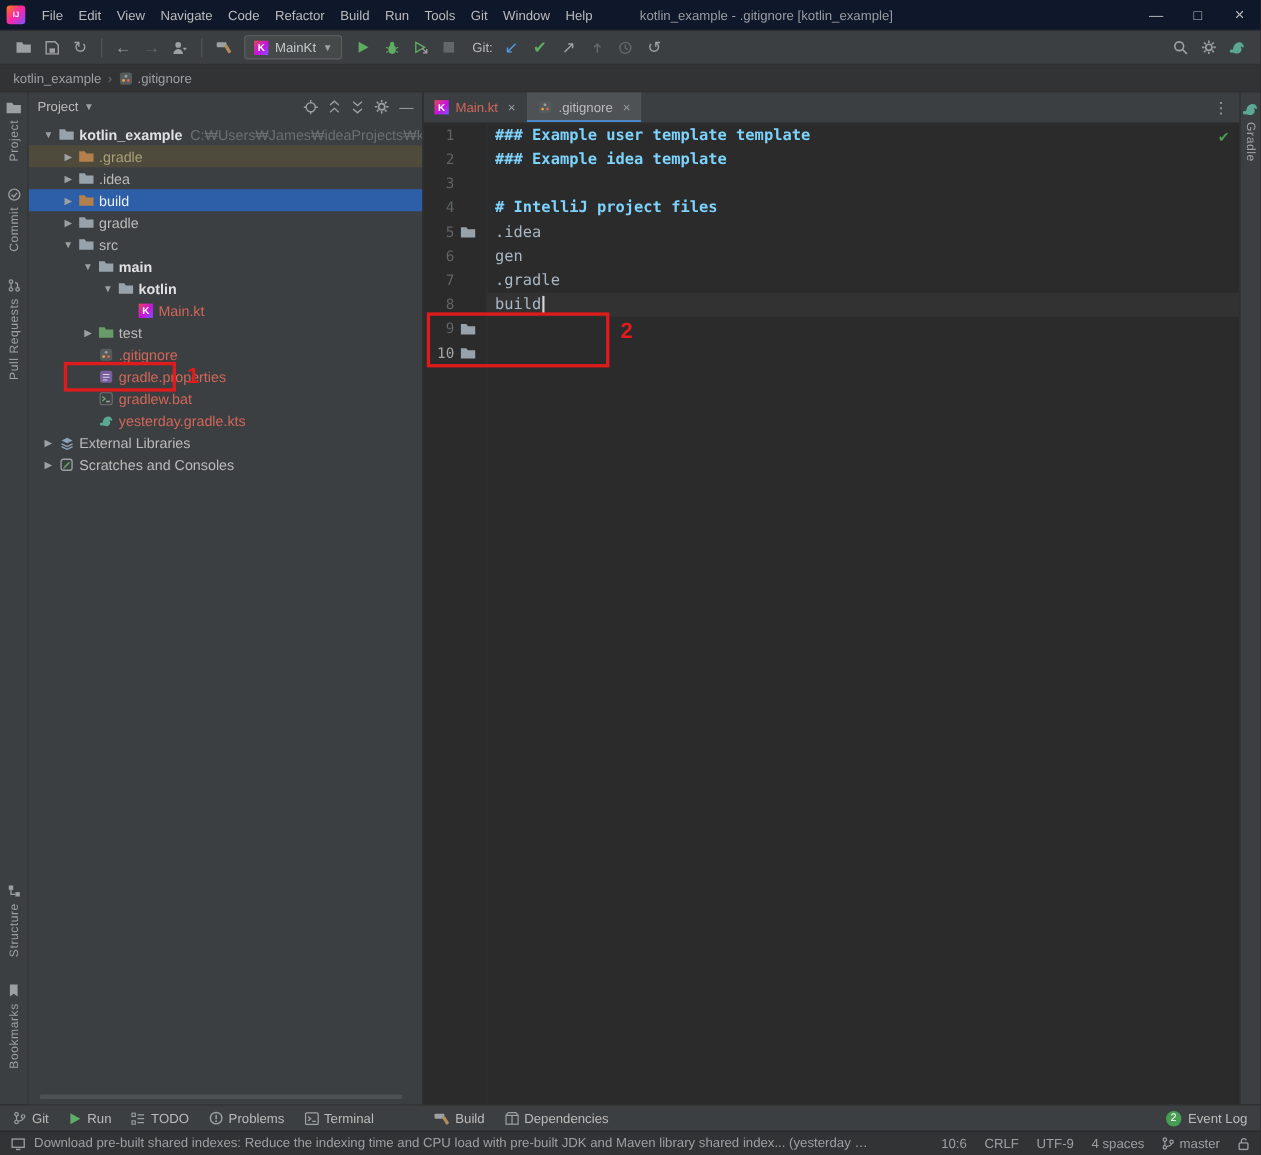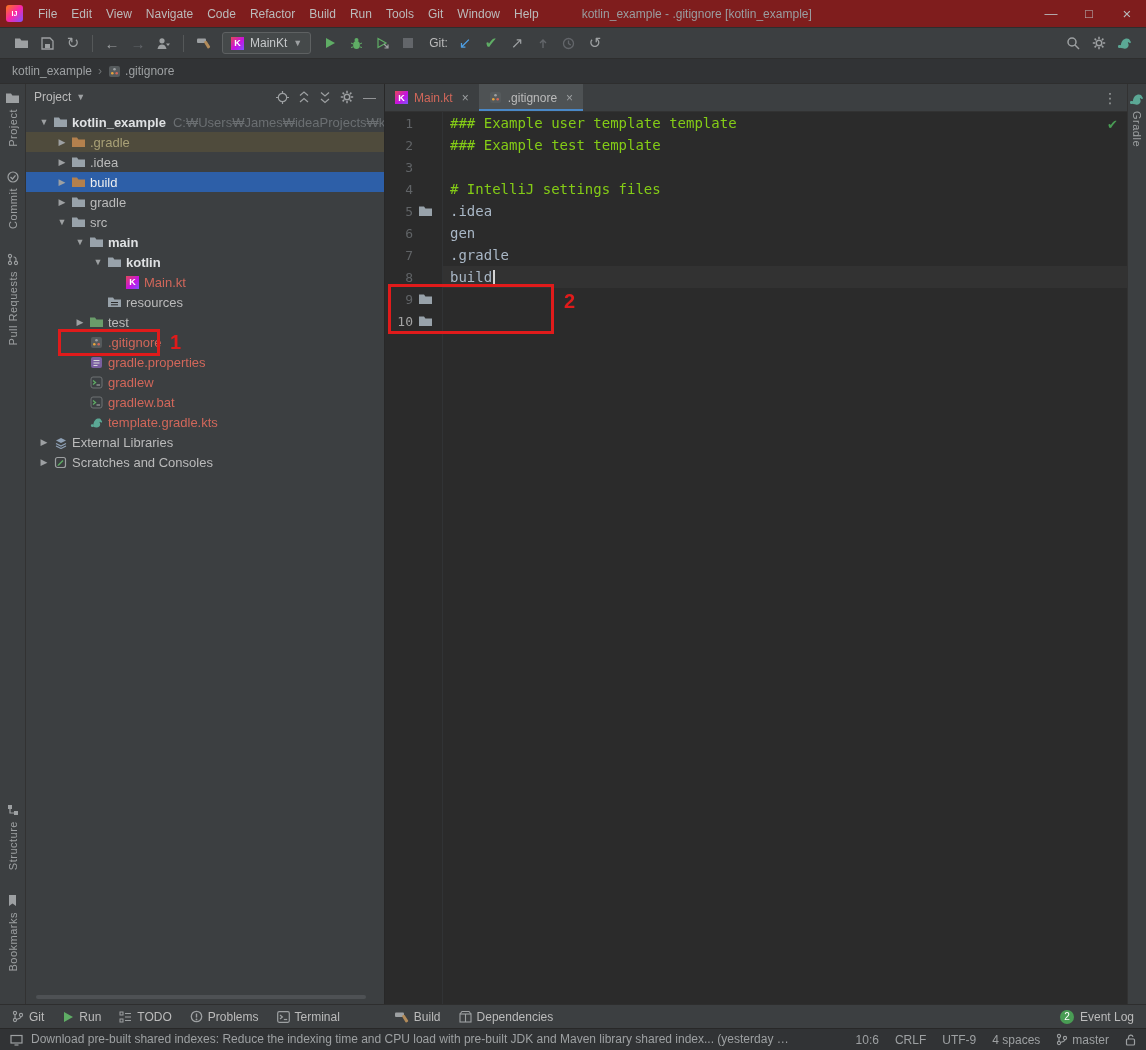--- a/index.html
+++ b/index.html
@@ -5,21 +5,21 @@
   * { box-sizing: border-box; margin: 0; padding: 0; }
   html,body { width:1146px; height:1050px; overflow:hidden; }
   body {
     background:#2b2b2b; color:#bbbbbb;
     font-family:"Liberation Sans", sans-serif; font-size:12px;
     position:relative;
   }
   .app { width:1146px; height:1050px; display:flex; flex-direction:column; }
 
   
-  .titlebar { height:28px; background:#7f1d1d; border-bottom:1px solid #2e2e2e;
+  .titlebar { height:28px; background:#0f172a; border-bottom:1px solid #2e2e2e;
               display:flex; align-items:center; padding:0 0 0 6px; flex:0 0 auto; }
   .logo { width:17px; height:17px; border-radius:3px; margin-right:8px;
           background:linear-gradient(135deg,#f97a12,#fc25a8 50%,#7f52ff);
           color:#fff; font-size:7px; font-weight:bold; display:flex; align-items:center; justify-content:center; }
   .menu-item { padding:0 7px; color:#bbbbbb; cursor:default; line-height:28px; }
   .win-title { color:#9a9da0; margin-left:36px; white-space:nowrap; }
   .win-controls { margin-left:auto; display:flex; height:28px; }
   .win-controls span { width:38px; display:flex; align-items:center; justify-content:center;
                        color:#b9bbbd; font-size:13px; }
 
@@ -80,21 +80,21 @@
   .tab-label.red { color:#d1675a; }
   .tabs-more { margin-left:auto; display:flex; align-items:center; padding:0 10px; color:#9da0a2; font-size:14px; }
   .editor-body { flex:1 1 auto; display:flex; position:relative; overflow:hidden; }
   .gutter { width:58px; flex:0 0 58px; border-right:1px solid #313335; }
   .gutter-line { height:22px; display:flex; align-items:center; }
   .gutter-line .lnum { width:28px; text-align:right; color:#606366; font:13px "DejaVu Sans Mono", monospace; }
   .gutter-line .gicon { width:24px; display:flex; align-items:center; justify-content:center; }
   .gutter-line.cur .lnum { color:#a4a4a4; }
   .code { flex:1 1 auto; font:14px "DejaVu Sans Mono", monospace; color:#a9b7c6; min-width:0; }
   .code-line { height:22px; line-height:22px; padding-left:7px; white-space:pre; }
-  .code-line.comment { color:#84cc16; }
+  .code-line.comment { color:#7dd3fc;font-weight:bold; }
   .code-line.cur { background:#323232; }
   .caret { display:inline-block; width:2px; height:16px; background:#d4d4d4; vertical-align:middle; margin-left:1px; }
   .inspect-ok { position:absolute; top:5px; right:9px; color:#499c54; font-size:13px; }
 
   
   .toolwindow-bar { height:24px; background:#3c3f41; border-top:1px solid #2e2e2e;
                     display:flex; align-items:center; padding:0 12px; gap:18px; flex:0 0 auto; }
   .tw-item { display:flex; align-items:center; gap:5px; color:#bbbbbb; }
   .tw-center { margin-left:36px; display:flex; gap:18px; }
   .tw-right { margin-left:auto; display:flex; align-items:center; gap:6px; }
@@ -445,30 +445,20 @@
             </span>
             <span class="tlabel t-bold">kotlin</span>
           </div>
           <div class="tree-row" style="padding-left:82px">
             <span class="arrow"></span>
             <span class="ticon">
               <span class="kicon">K</span>
             </span>
             <span class="tlabel t-red">Main.kt</span>
           </div>
-          <div class="tree-row" style="padding-left:64px">
-            <span class="arrow"></span>
-            <span class="ticon">
-              <svg width="15" height="12" viewBox="0 0 15 12">
-                <path fill="#98a2aa" d="M1 1.5h5l1.4 2H14V11H1z"></path>
-                <path d="M4 6.5h7M4 8.8h7" stroke="#2b2b2b" stroke-width="1"></path>
-              </svg>
-            </span>
-            <span class="tlabel t-default">resources</span>
-          </div>
           <div class="tree-row" style="padding-left:46px">
             <span class="arrow">▶</span>
             <span class="ticon">
               <svg width="15" height="12" viewBox="0 0 15 12">
                 <path fill="#6a9c6a" d="M1 1.5h5l1.4 2H14V11H1z"></path>
               </svg>
             </span>
             <span class="tlabel t-default">test</span>
           </div>
           <div class="tree-row" style="padding-left:46px">
@@ -495,42 +485,31 @@
           </div>
           <div class="tree-row" style="padding-left:46px">
             <span class="arrow"></span>
             <span class="ticon">
               <svg width="13" height="13">
                 <rect x="1" y="1" width="11" height="11" rx="2" fill="#3c4043" stroke="#6e7274"></rect>
                 <path d="M3 4.5l2.5 2L3 8.5" stroke="#5fad65" fill="none" stroke-width="1.3"></path>
                 <path d="M6.5 9h3.5" stroke="#9da0a2" stroke-width="1.2"></path>
               </svg>
             </span>
-            <span class="tlabel t-red">gradlew</span>
-          </div>
-          <div class="tree-row" style="padding-left:46px">
-            <span class="arrow"></span>
-            <span class="ticon">
-              <svg width="13" height="13">
-                <rect x="1" y="1" width="11" height="11" rx="2" fill="#3c4043" stroke="#6e7274"></rect>
-                <path d="M3 4.5l2.5 2L3 8.5" stroke="#5fad65" fill="none" stroke-width="1.3"></path>
-                <path d="M6.5 9h3.5" stroke="#9da0a2" stroke-width="1.2"></path>
-              </svg>
-            </span>
             <span class="tlabel t-red">gradlew.bat</span>
           </div>
           <div class="tree-row" style="padding-left:46px">
             <span class="arrow"></span>
             <span class="ticon">
               <svg width="14" height="13" viewBox="0 0 16 14">
                 <path fill="#5ba895" d="M4 12c-.5-3 0-6 2-8 1.6-1.6 4.4-2 6-1l1.8 2.8c.3.8-.4 1.6-1.2 1.3l-1-.8c-.4-.3-.9.2-.6.6 1 1.4.8 3.4-.4 4.6-1.3 1.3-3.2 1.6-4.8.8z"></path>
                 <rect x="1" y="9" width="3.4" height="3" rx="1.3" fill="#5ba895"></rect>
               </svg>
             </span>
-            <span class="tlabel t-red">template.gradle.kts</span>
+            <span class="tlabel t-red">yesterday.gradle.kts</span>
           </div>
           <div class="tree-row" style="padding-left:10px">
             <span class="arrow">▶</span>
             <span class="ticon">
               <svg width="14" height="13">
                 <path d="M2 4.5L7 2l5 2.5L7 7z" fill="#8ea0b5"></path>
                 <path d="M2 7.5L7 10l5-2.5" stroke="#8ea0b5" fill="none" stroke-width="1.2"></path>
                 <path d="M2 10L7 12.5 12 10" stroke="#8ea0b5" fill="none" stroke-width="1.2"></path>
               </svg>
             </span>
@@ -629,23 +608,23 @@
                 <span class="ticon-wrap" style="display:inline-flex;align-items:center;justify-content:center;">
                   <svg width="15" height="12" viewBox="0 0 15 12">
                     <path fill="#98a2aa" d="M1 1.5h5l1.4 2H14V11H1z"></path>
                   </svg>
                 </span>
               </span>
             </div>
           </div>
         <div class="code" id="code">
             <div class="code-line comment">### Example user template template</div>
-            <div class="code-line comment">### Example test template</div>
+            <div class="code-line comment">### Example idea template</div>
             <div class="code-line"></div>
-            <div class="code-line comment"># IntelliJ settings files</div>
+            <div class="code-line comment"># IntelliJ project files</div>
             <div class="code-line">.idea</div>
             <div class="code-line">gen</div>
             <div class="code-line">.gradle</div>
             <div class="code-line cur">build<span class="caret"></span></div>
           </div>
         <span class="inspect-ok">✔</span>
       </div>
     </div>
 
     <div class="stripe right">

